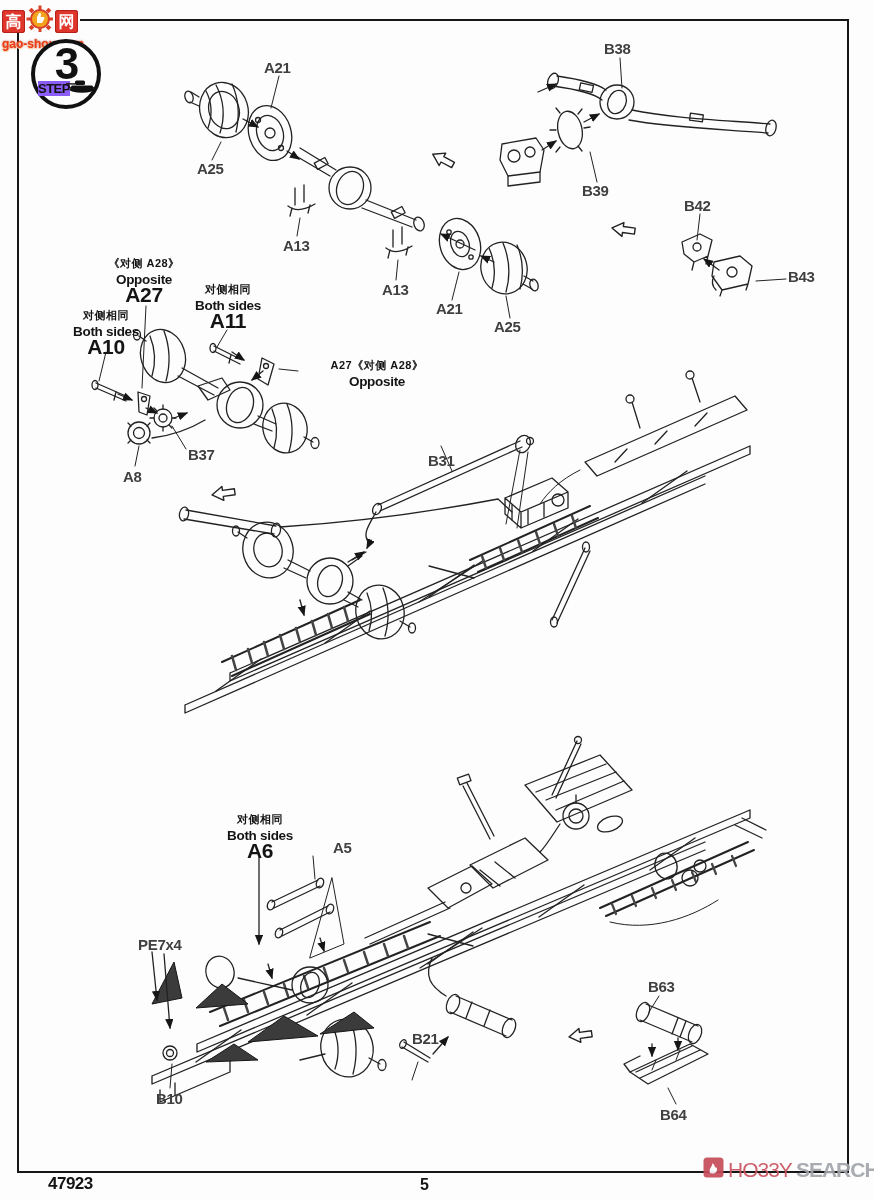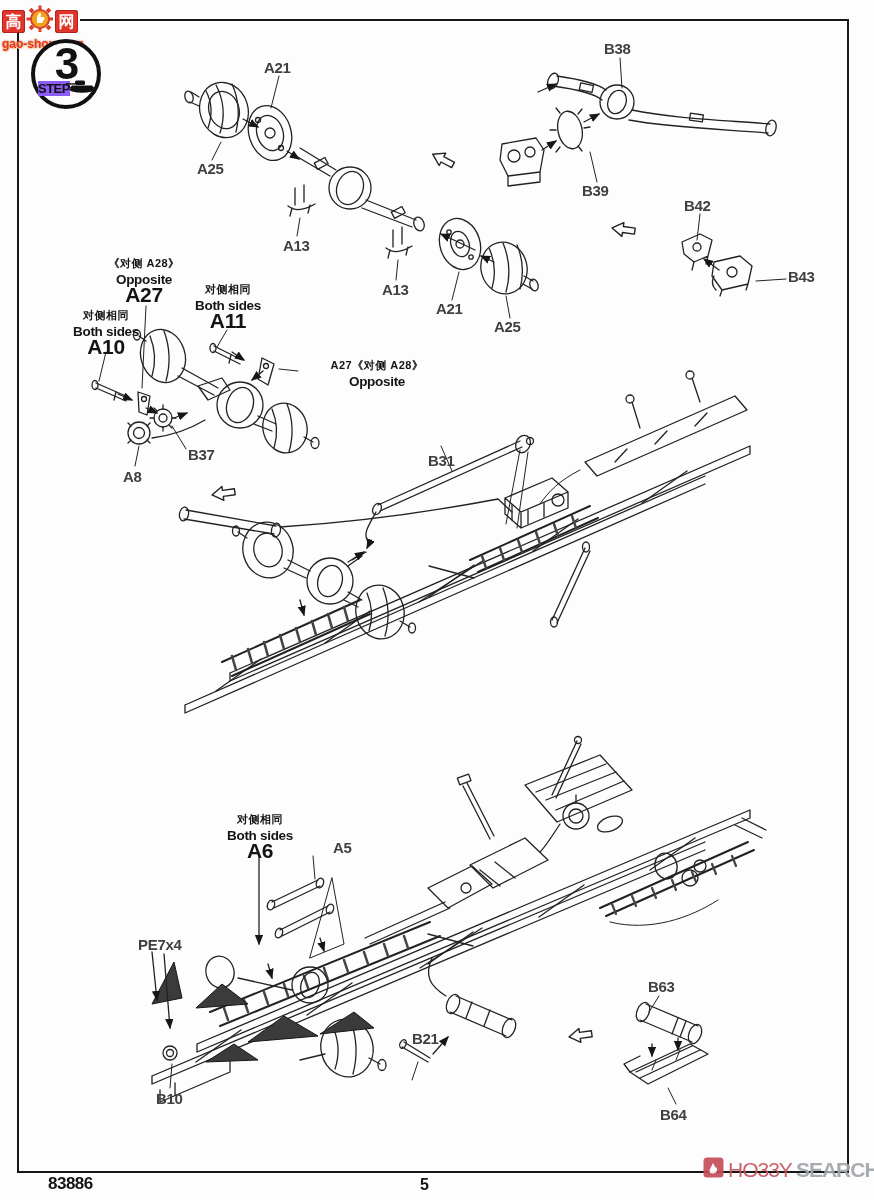--- a/index.html
+++ b/index.html
@@ -448,21 +448,21 @@
   <div class="cblock" style="left:308px;top:358px;width:138px;">
     <div class="zh">A27《对侧 A28》</div>
     <div class="en">Opposite</div>
   </div>
   <div class="cblock" style="left:210px;top:812px;width:100px;">
     <div class="zh">对侧相同</div>
     <div class="en">Both sides</div>
     <div class="code">A6</div>
   </div>
 
-  <div class="footer-kit">83886</div>
+  <div class="footer-kit">47923</div>
   <div class="footer-page">5</div>
 
   <div class="hs">
     <span>
       <svg width="21" height="21" viewBox="0 0 21 21">
         <rect x="0.5" y="0.5" width="20" height="20" rx="3.5" fill="#c64e5a"></rect>
         <path d="M7,16 C5.5,11 9.5,10 9.5,6 C12.5,8.5 11,10.5 13.5,10.5 C15,13.5 13,16.5 10,16.5 Z" fill="#fff"></path>
       </svg>
     </span>
     <span class="hs-brand">HO33Y</span>

